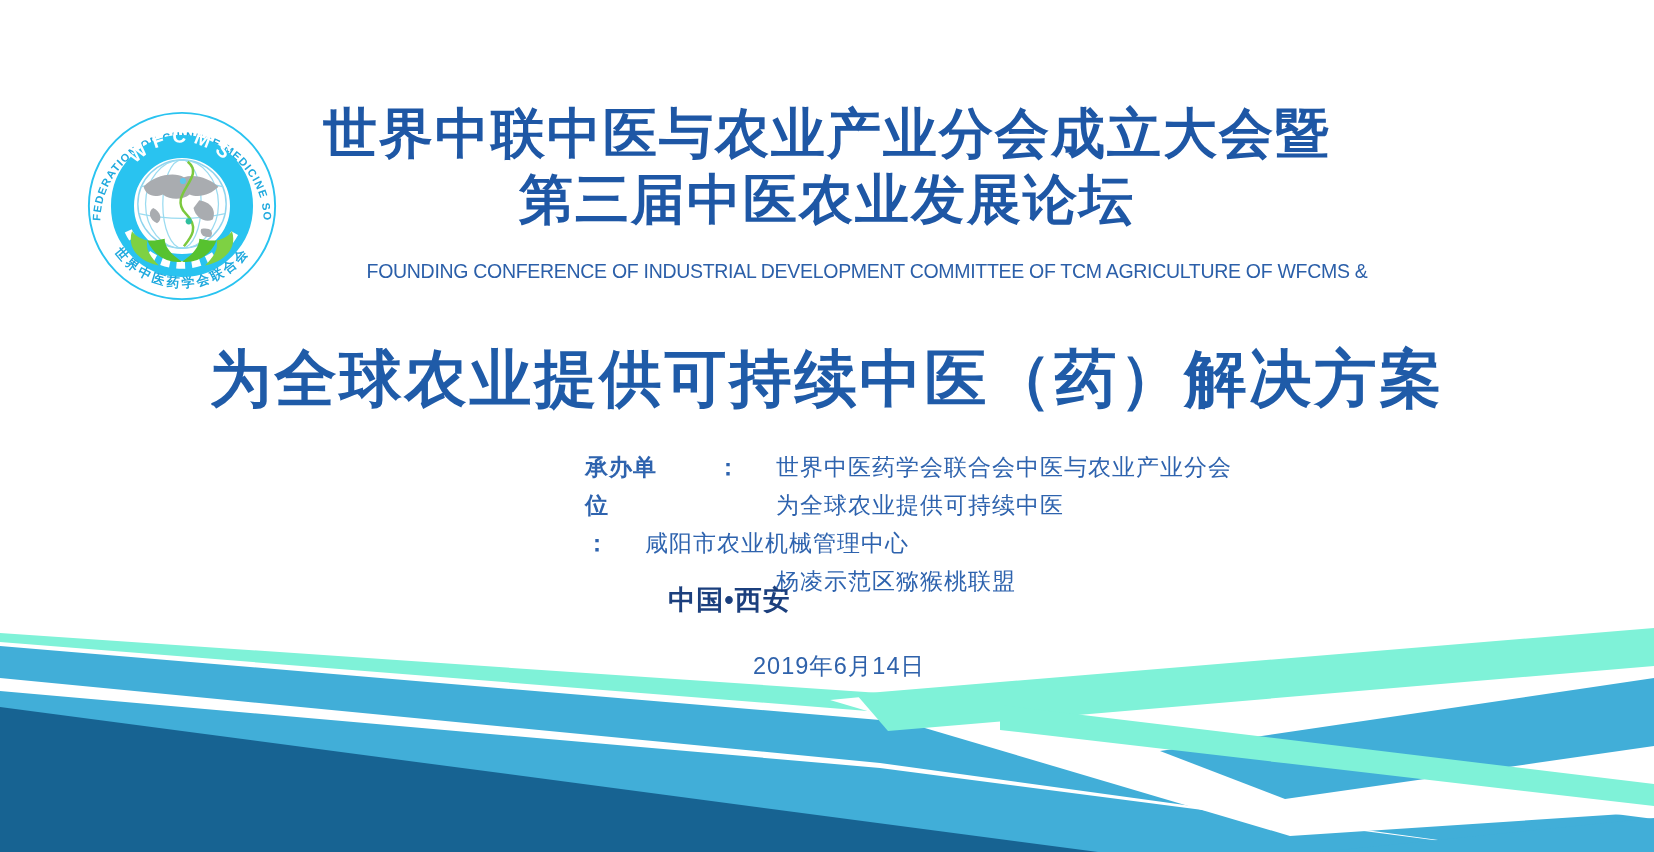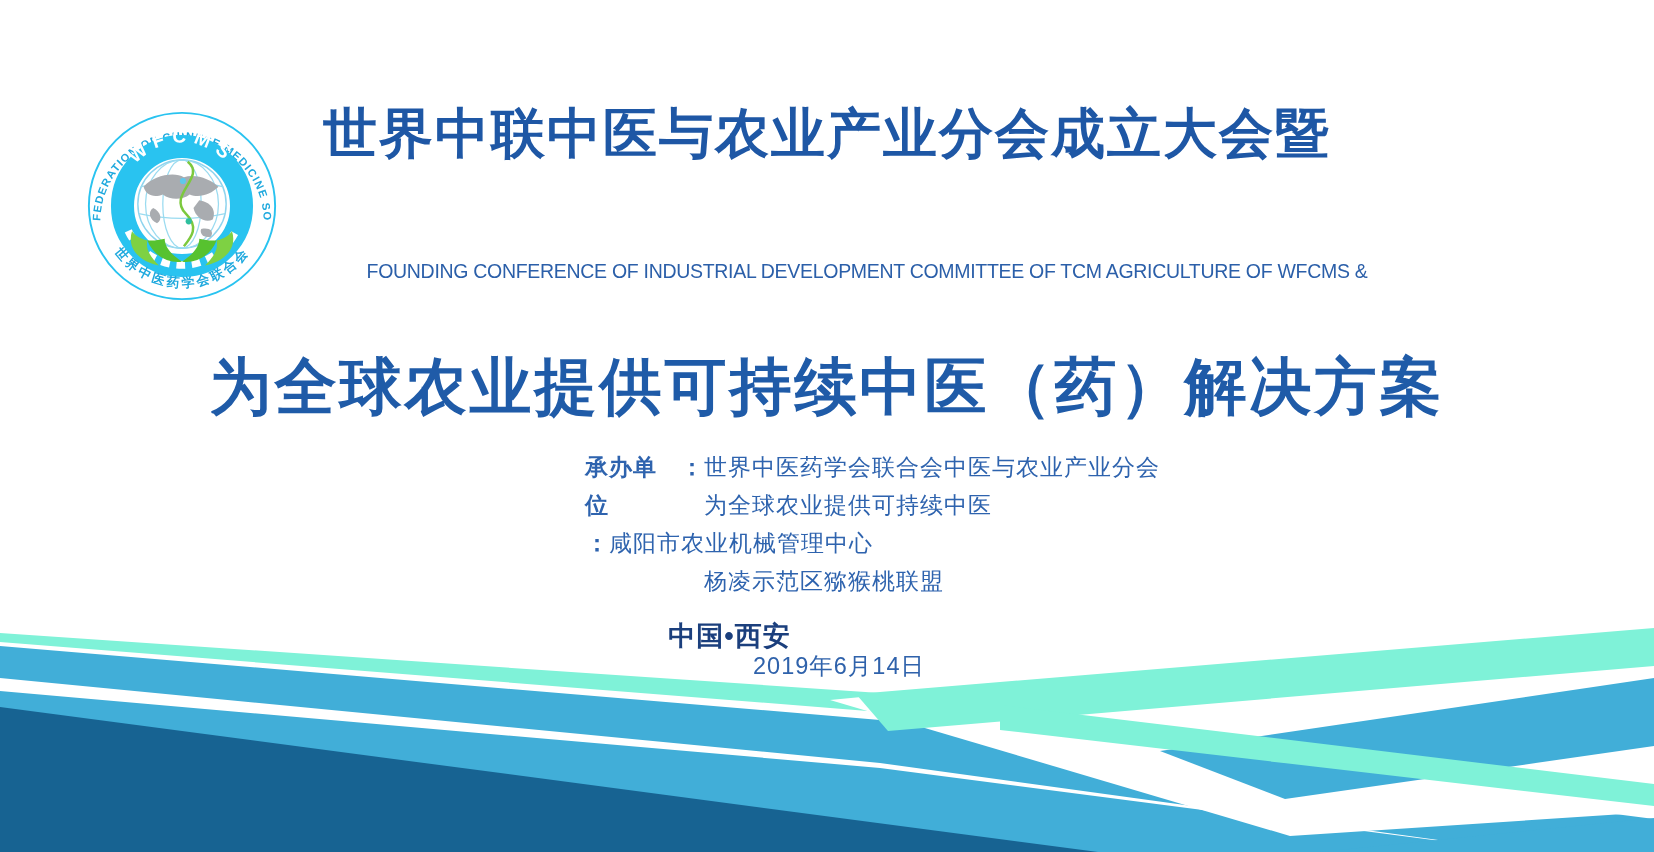--- a/index.html
+++ b/index.html
@@ -8,30 +8,30 @@
     background:#ffffff;overflow:hidden;
     font-family:"Liberation Sans","DejaVu Sans",sans-serif;
   }
   .abs{position:absolute;}
   
   .title-block{top:100px;left:0;width:1654px;text-align:center;
     color:#1E57A5;font-weight:700;font-size:54px;line-height:66px;letter-spacing:2px;}
   .subtitle-block{top:256px;left:0;width:1654px;text-align:center;
     color:#2B5FA9;font-size:19.5px;line-height:30px;letter-spacing:-0.3px;font-weight:400;padding-left:40px;}
   .headline{top:342px;left:0;width:1654px;text-align:center;
-    color:#1F5BA8;font-weight:800;font-size:62px;line-height:74px;letter-spacing:3px;margin-top:8px;}
+    color:#1F5BA8;font-weight:800;font-size:62px;line-height:74px;letter-spacing:3px;}
   
   .organizers{top:448px;left:585px;color:#2E63AE;font-size:23px;}
-  .org-row{display:flex;align-items:flex-start;height:38px;line-height:38px;}
+  .org-row{display:flex;align-items:flex-start;height:38px;line-height:38px;gap:36px;}
   .org-label{font-weight:700;width:95px;letter-spacing:1px;}
   .org-colon{font-weight:700;width:24px;text-align:center;}
   .org-text{letter-spacing:1px;}
   .org-row.cont .org-label,.org-row.cont .org-colon{visibility:hidden;}
   
-  .venue{top:618px;left:0;width:1459px;text-align:center;
+  .venue{top:582px;left:0;width:1459px;text-align:center;
     color:#1B3F7D;font-weight:800;font-size:27px;letter-spacing:1px;}
   .date{top:650px;left:0;width:1654px;text-align:center;
     color:#2F62AB;font-size:23.5px;letter-spacing:1px;margin-left:12px;}
   
   .logo{left:86px;top:110px;width:192px;height:192px;}
   
   .footer-art{left:0;top:0;width:1654px;height:852px;pointer-events:none;}
   .f-mint{fill:#7FF2D8;}
   .f-blue{fill:#41AED8;}
   .f-navy{fill:#176392;}
@@ -87,20 +87,21 @@
     <path fill="#57C22F" d="M-36,36 C-30,52 -14,60 0,58 C-12,50 -18,42 -18,34 C-26,36 -32,36 -36,36 Z"></path>
     <path fill="#7ED143" d="M52,26 C58,44 44,58 24,62 C34,52 38,44 36,36 C44,34 50,30 52,26 Z"></path>
     <path fill="#57C22F" d="M36,36 C30,52 14,60 0,58 C12,50 18,42 18,34 C26,36 32,36 36,36 Z"></path>
     <text font-size="13.5" font-weight="700" letter-spacing="3" fill="#1FA9DE">
       <textPath href="#arcBottom" startOffset="50%" text-anchor="middle">世界中医药学会联合会</textPath>
     </text>
   </svg>
 
   <div class="abs title-block">
     <div>世界中联中医与农业产业分会成立大会暨</div>
+    <div>第三届中医农业发展论坛</div>
   </div>
 
   <div class="abs subtitle-block">
     <div>FOUNDING CONFERENCE OF INDUSTRIAL DEVELOPMENT COMMITTEE OF TCM AGRICULTURE OF WFCMS &amp;</div>
   </div>
 
   <div class="abs headline">为全球农业提供可持续中医（药）解决方案</div>
 
   <div class="abs organizers">
     <div class="org-row">

